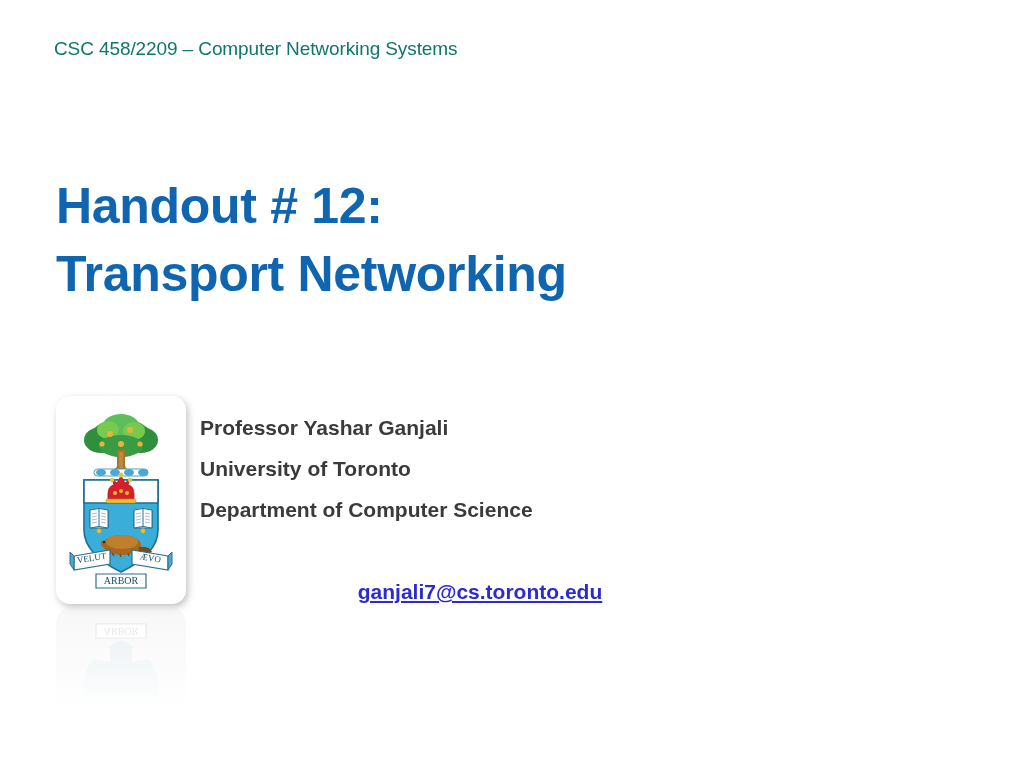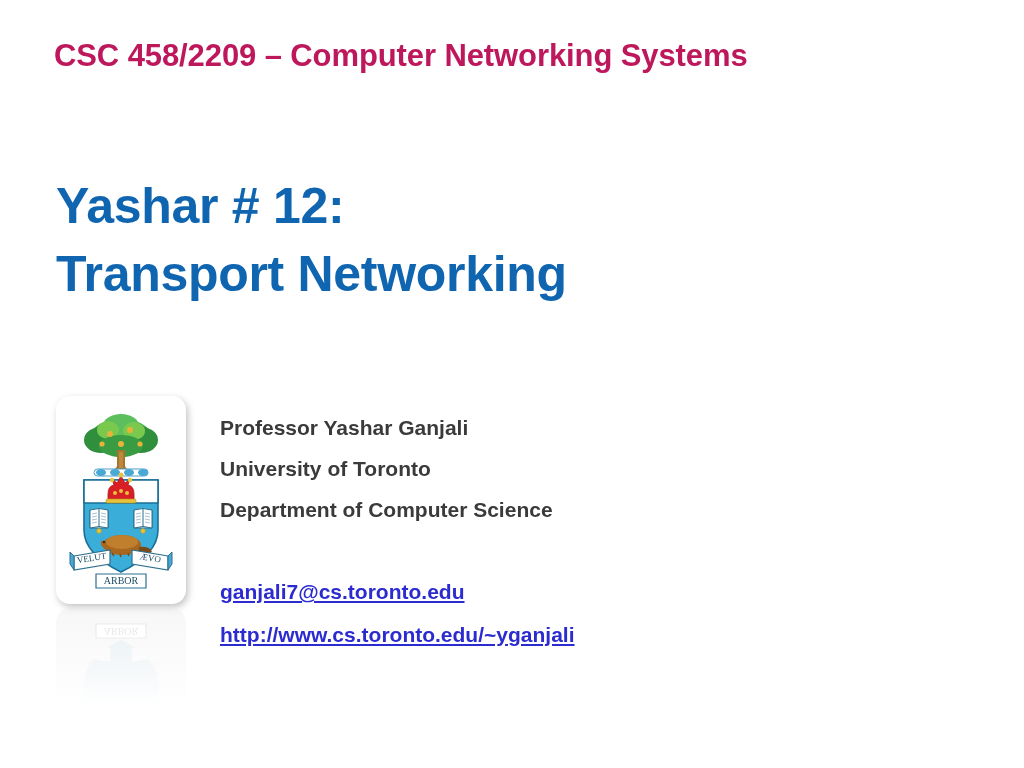--- a/index.html
+++ b/index.html
@@ -20,23 +20,23 @@
     position: absolute;
     inset: 0;
     background: #ffffff;
   }
 
   
   .course-header {
     position: absolute;
     left: 54px;
     top: 38px;
-    font-size: 31px;
-    font-weight: bold;
-    color: #be185d;
+    font-size: 19px;
+    font-weight: normal;
+    color: #0f766e;
     letter-spacing: -0.1px;
     white-space: nowrap;
   }
 
   
   .title-block {
     position: absolute;
     left: 56px;
     top: 172px;
     width: 620px;
@@ -46,21 +46,21 @@
     font-weight: bold;
     color: #1065b0;
     line-height: 68px;
     letter-spacing: -0.3px;
     white-space: nowrap;
   }
 
   
   .body-block {
     position: absolute;
-    left: 220px;
+    left: 200px;
     top: 407px;
     width: 560px;
   }
   .body-line {
     font-size: 21px;
     font-weight: bold;
     color: #3a3a3a;
     line-height: 41px;
     white-space: nowrap;
   }
@@ -71,21 +71,21 @@
     font-size: 21px;
     font-weight: bold;
     color: #2b2bd0;
     line-height: 41px;
     white-space: nowrap;
     text-decoration: underline;
     text-decoration-thickness: 2px;
     text-underline-offset: 2px;
     display: inline-block;
   }
-  .link-row { line-height: 41px; }
+  .link-row { line-height: 41px; text-align: center; }
 
   
   .logo-wrap {
     position: absolute;
     left: 56px;
     top: 396px;
     width: 130px;
     height: 208px;
   }
   .logo-card {
@@ -132,21 +132,21 @@
   }
 </style>
 </head>
 <body>
 
 <div class="slide">
 
   <div class="course-header">CSC 458/2209 – Computer Networking Systems</div>
 
   <div class="title-block">
-    <div class="title-line">Yashar # 12:</div>
+    <div class="title-line">Handout # 12:</div>
     <div class="title-line">Transport Networking</div>
   </div>
 
   <div class="logo-wrap">
     <div class="logo-card"></div>
     <svg class="crest" viewBox="0 0 106 188">
 
       <g>
 
         <g>
@@ -266,18 +266,15 @@
   </div>
 
   <div class="body-block">
     <div class="body-line">Professor Yashar Ganjali</div>
     <div class="body-line">University of Toronto</div>
     <div class="body-line">Department of Computer Science</div>
     <div class="spacer-line"></div>
     <div class="link-row">
       <span class="link-line">ganjali7@cs.toronto.edu</span>
     </div>
-    <div class="link-row">
-      <span class="link-line">http://www.cs.toronto.edu/~yganjali</span>
-    </div>
   </div>
 
 </div>
 
 </body></html>

